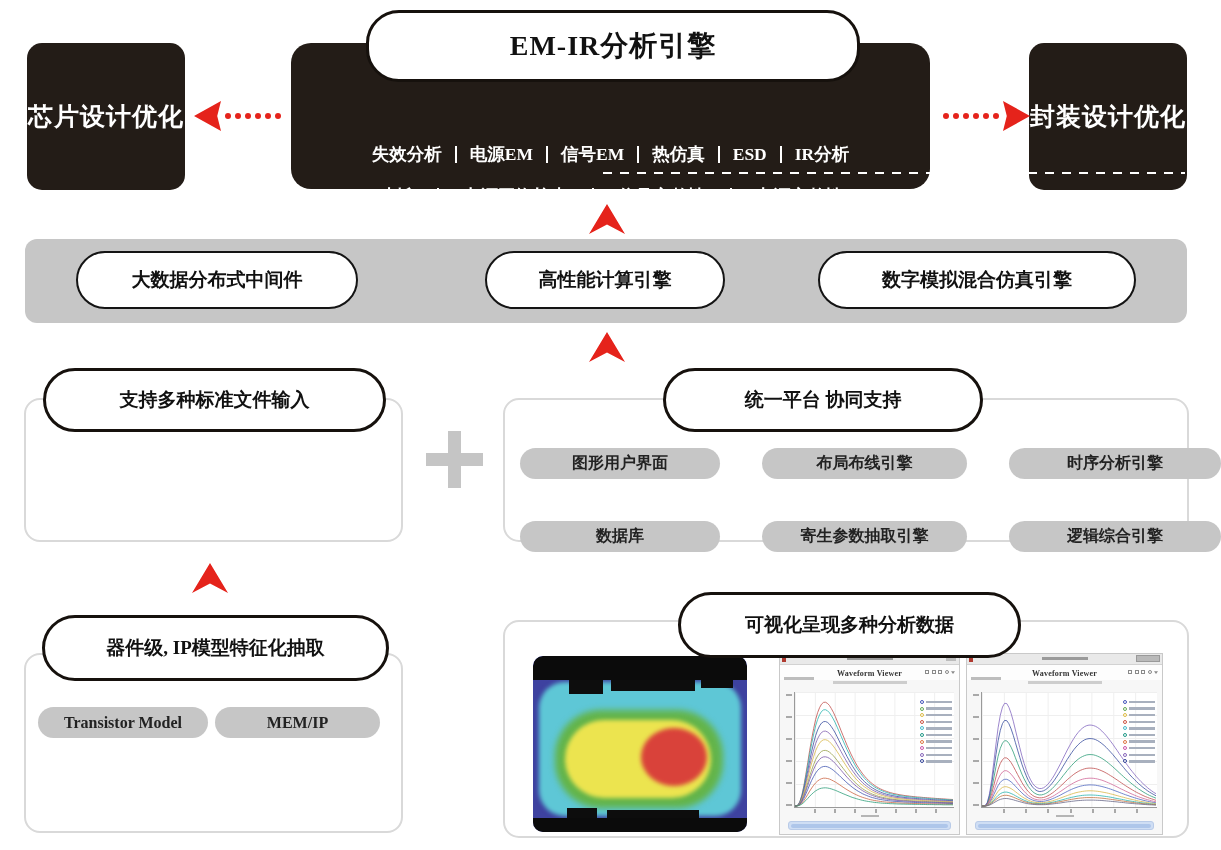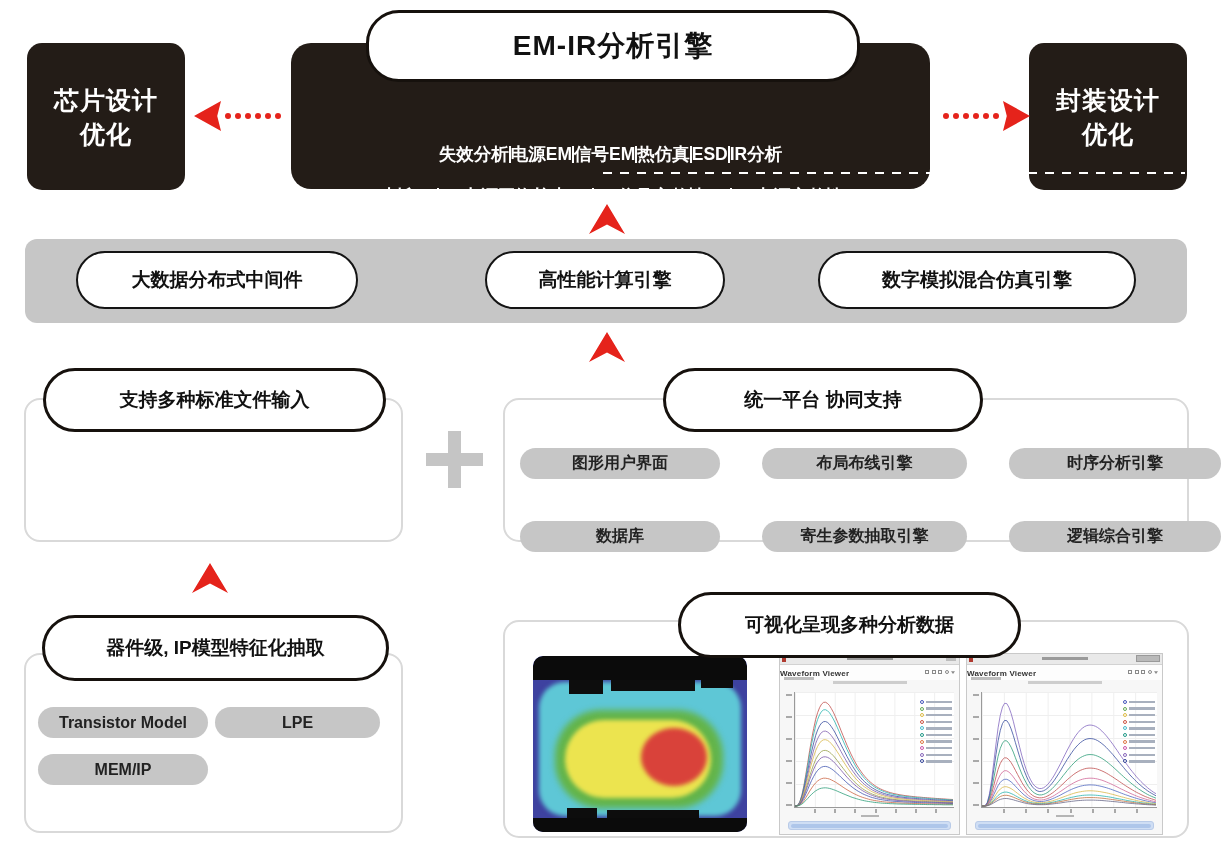--- a/index.html
+++ b/index.html
@@ -1,26 +1,26 @@
 <!DOCTYPE html>
 <html><head>
 <meta charset="utf-8">
 <style>
   html,body{margin:0;padding:0;background:#fff;}
   #canvas{position:relative;width:1221px;height:850px;background:#fff;overflow:hidden;
-          font-family:Liberation Sans, sans-serif;color:#111;}
+          font-family:Liberation Serif, serif;color:#111;}
 
   
   .blackbox{position:absolute;background:#231c17;border-radius:15px;color:#fff;
-            display:flex;flex-direction:column;align-items:center;justify-content:center;}
+            display:flex;align-items:center;justify-content:center;}
   .blackline{font-size:25px;font-weight:bold;line-height:34px;letter-spacing:1px;}
 
   .centerbox{position:absolute;left:291px;top:43px;width:639px;height:146px;background:#231c17;border-radius:20px;z-index:1;}
   .cap-row{position:absolute;left:16px;right:16px;display:flex;align-items:center;justify-content:center;color:#fff;}
-  .cap-row1{top:96px;height:30px;}
+  .cap-row1{top:96px;height:30px;gap:13px;}
   .cap-row2{top:138px;height:30px;gap:24px;}
   .cap-item{font-size:17.5px;font-weight:bold;white-space:nowrap;}
   .cap-sep{width:2px;height:17px;background:#fff;display:inline-block;}
   .dashline{position:absolute;left:312px;top:129px;width:582px;height:2px;z-index:2;
             background:repeating-linear-gradient(90deg,#fff 0 9px,transparent 9px 17px);}
 
   
   .tpill{position:absolute;background:#fff;border:3px solid #16110d;border-radius:33px;z-index:3;
          display:flex;align-items:center;justify-content:center;font-weight:bold;}
   .tpill-big{font-size:28px;letter-spacing:1px;}
@@ -66,21 +66,21 @@
   .th-blk{background:#0d0d0d;}
 
   
   .wfwin{position:absolute;background:#f7f7f7;border:1px solid #c9c9c9;box-sizing:border-box;}
   .wf-titlebar{position:relative;height:10px;background:#e9e9e9;border-bottom:1px solid #d2d2d2;}
   .wf-redmark{position:absolute;top:2px;width:4px;height:6px;background:#b03a30;}
   .wf-redmark.left{left:2px;} .wf-redmark.right{right:3px;width:10px;height:4px;top:3px;background:#bcbcbc;}
   .wf-tbbar{position:absolute;left:50%;top:3px;width:46px;height:3px;margin-left:-23px;background:#9a9a9a;}
   .wf-tbbtn{position:absolute;right:2px;top:1px;width:24px;height:7px;background:#b9b9b9;border:1px solid #999;box-sizing:border-box;}
   .wf-header{position:relative;height:15px;background:#fdfdfd;}
-  .wf-title{position:absolute;left:0;right:0;top:4px;font-size:8px;font-weight:bold;color:#333;letter-spacing:0.2px;}
+  .wf-title{position:absolute;left:0;right:0;top:4px;text-align:center;font-size:8px;font-weight:bold;color:#333;letter-spacing:0.2px;}
   .wf-icons{position:absolute;right:4px;top:5px;display:flex;gap:2.5px;}
   .wf-ic{width:4px;height:4px;border:1px solid #8a8a8a;box-sizing:border-box;display:inline-block;}
   .wf-ic.circle{border-radius:50%;}
   .wf-ic.dl{border:none;background:#8a8a8a;clip-path:polygon(50% 100%,0 30%,100% 30%);}
   .wf-subbar{position:absolute;left:50%;top:27px;width:74px;height:2.5px;margin-left:-37px;background:#cdcdcd;}
   .wf-axlabel{position:absolute;left:4px;top:23px;width:30px;height:2.5px;background:#bdbdbd;}
   .wf-plot{position:absolute;left:14px;top:38px;right:5px;bottom:26px;background:#fff;
            border-left:1px solid #9a9a9a;border-bottom:1px solid #9a9a9a;
            background-image:linear-gradient(#efefef 1px,transparent 1px),linear-gradient(90deg,#efefef 1px,transparent 1px);
            background-size:100% 20%,12.5% 100%;}
@@ -179,21 +179,20 @@
       <span class="gpill-s">时序分析引擎</span>
       <span class="gpill-s">数据库</span>
       <span class="gpill-s">寄生参数抽取引擎</span>
       <span class="gpill-s">逻辑综合引擎</span>
     </div>
 
   <div class="wbox" style="left:24px;top:653px;width:379px;height:180px;"></div>
   <div class="tpill tpill-mid" style="left:42px;top:615px;width:341px;height:60px;">器件级, IP模型特征化抽取</div>
   <div class="gridpills" style="left:38px;top:707px;grid-template-columns:170px 165px;column-gap:7px;row-gap:16px;">
       <span class="gpill-s">Transistor Model</span>
-      <span class="gpill-s">LPE</span>
       <span class="gpill-s">MEM/IP</span>
     </div>
 
   <div class="wbox" style="left:503px;top:620px;width:686px;height:218px;"></div>
   <div class="tpill tpill-mid" style="left:678px;top:592px;width:337px;height:60px;">可视化呈现多种分析数据</div>
 
   <div class="thermal">
     <div class="th th-cyan"></div>
     <div class="th th-green"></div>
     <div class="th th-yellow"></div>

